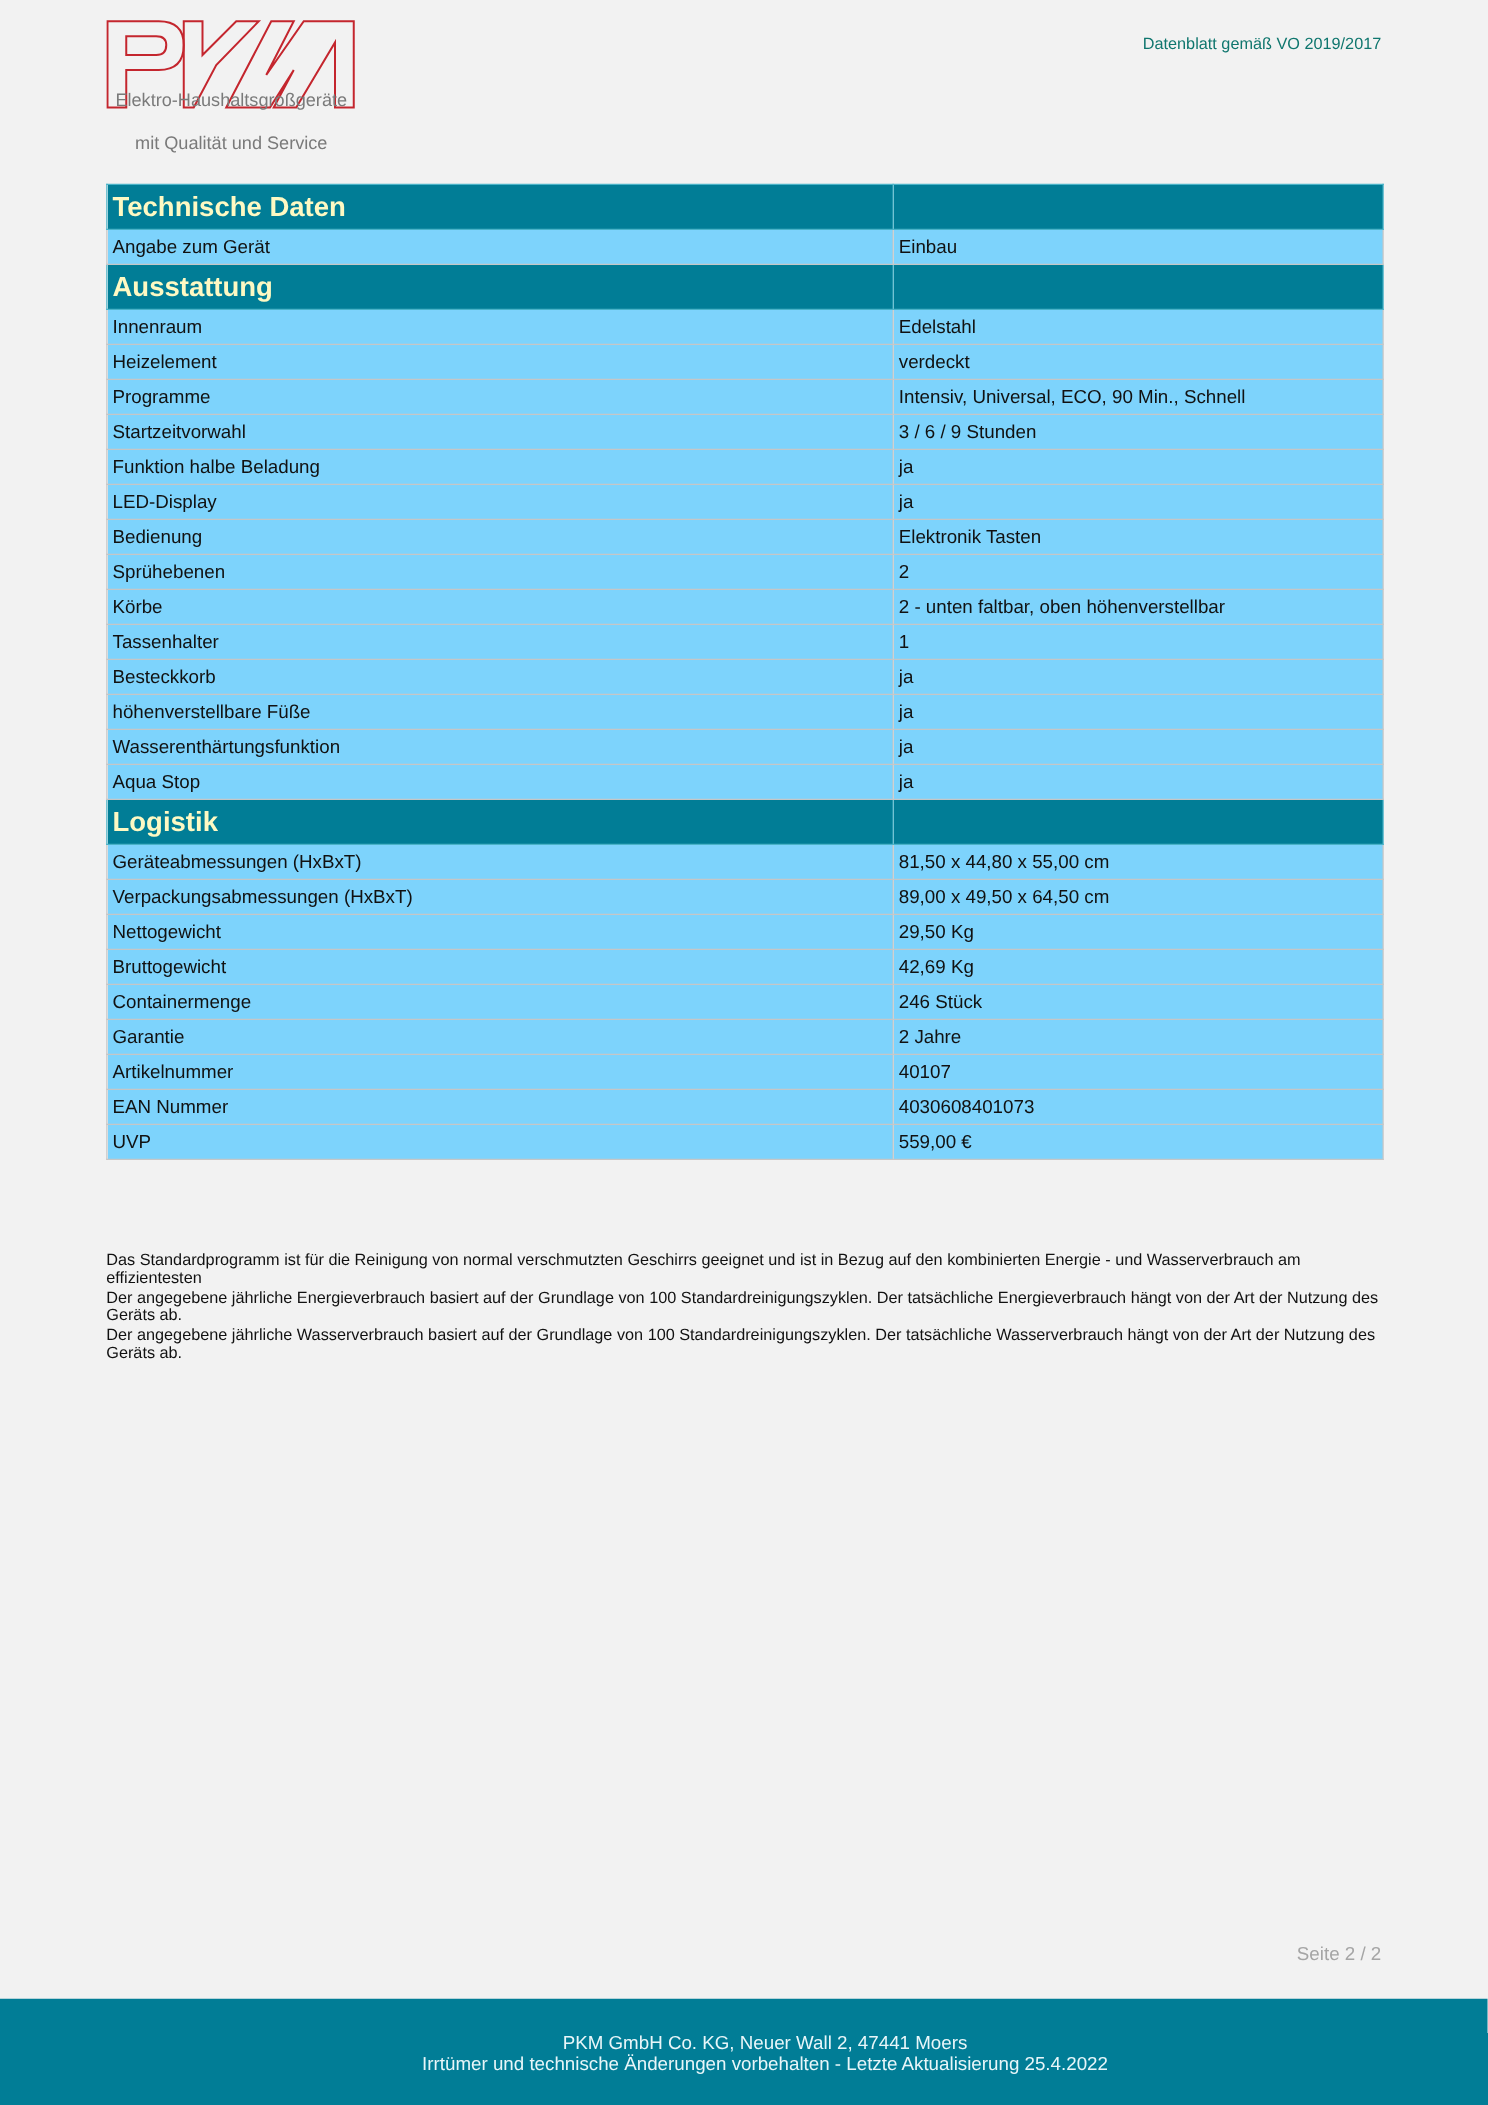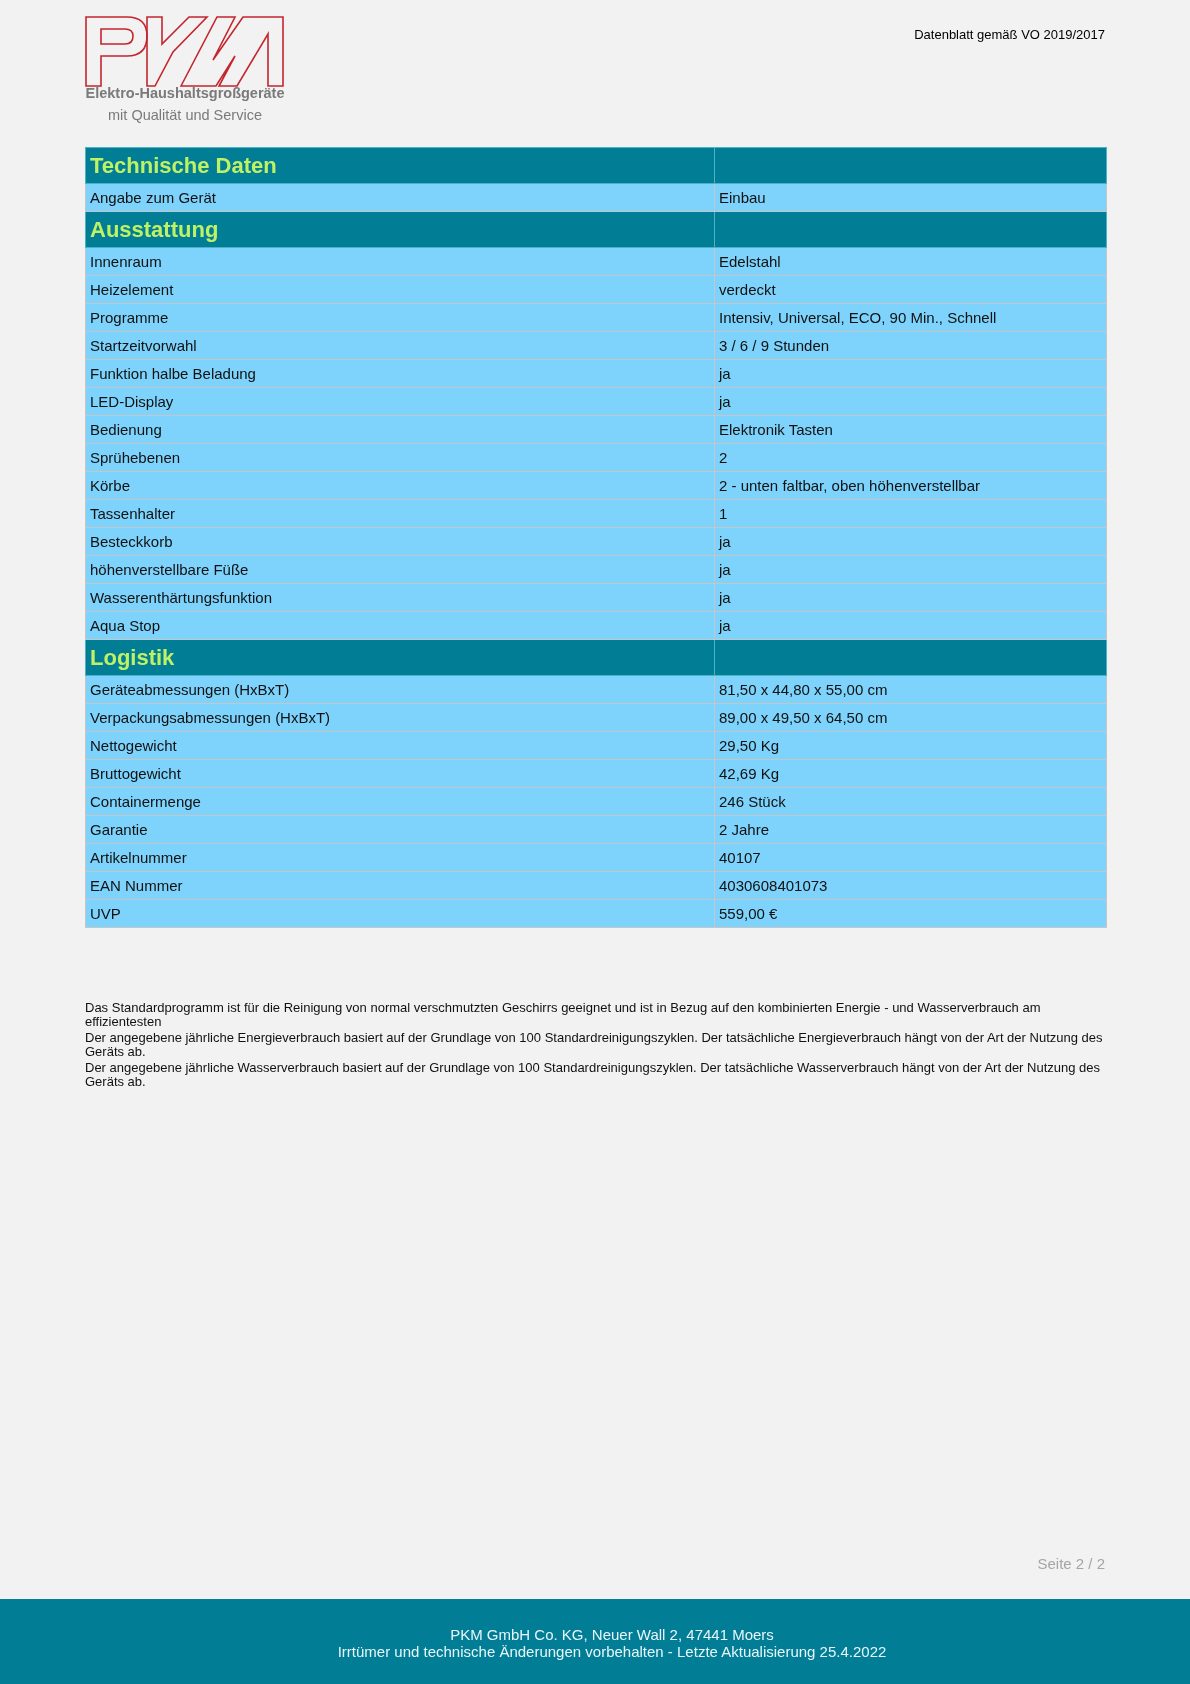--- a/index.html
+++ b/index.html
@@ -10,35 +10,35 @@
     color: #111;
   }
   .logo { position: absolute; left: 85px; top: 16px; width: 200px; height: 110px; }
   .logo svg { display: block; }
   .logo-line {
     position: absolute; left: 0; width: 200px; text-align: center;
     color: #7a7a7a; font-size: 14.5px; line-height: 18px; white-space: nowrap;
   }
   .doc-ref {
     position: absolute; right: 85px; top: 27px;
-    color: #000000; font-size: 13px;
+    color: #0f766e; font-size: 13px;
   }
   table.spec {
     position: absolute; left: 85px; top: 147px; width: 1021px;
     border-collapse: collapse; table-layout: fixed;
   }
   table.spec col.c1 { width: 629px; }
   table.spec col.c2 { width: 392px; }
   table.spec td {
     border: 1px solid #c6c6c6; padding: 0 4px;
     font-size: 15px; height: 27px; line-height: 27px;
     background: #7dd3fc; white-space: nowrap; overflow: hidden;
   }
   table.spec tr.section td {
-    background: #017d96; color: #bef264; height: 35px; line-height: 35px;
+    background: #017d96; color: #fef9c3; height: 35px; line-height: 35px;
     font-size: 22px; font-weight: bold; border-color: #4ab3c8;
   }
   .notes {
     position: absolute; left: 85px; top: 1001px; width: 1021px;
     font-size: 13px; line-height: 14px;
   }
   .notes p { margin: 0 0 2px 0; }
   .page-num {
     position: absolute; right: 85px; top: 1555px;
     color: #a5a5a5; font-size: 15px;
@@ -58,21 +58,21 @@
     <g fill="none" stroke="#c4262e" stroke-width="1.6">
 
       <path d="M1 1 H42 Q62 1 62 20 Q62 40 42 40 H16 V70 H1 Z"></path>
       <path d="M16 13 H40 Q48 13 48 20 Q48 28 40 28 H16 Z"></path>
 
       <path d="M62 1 H77 V28 L104 1 H122 L88 36 L70 70 H62 Z"></path>
 
       <path d="M96 70 L132 1 H150 L128 44 L158 1 H198 V70 H183 V18 L152 70 H134 L150 40 L131 70 Z"></path>
     </g>
   </svg>
-  <div class="logo-line" style="top:68px;font-weight:bold;">Elektro-Haushaltsgroßgeräte</div>
+  <div class="logo-line" style="top:56px;">Elektro-Haushaltsgroßgeräte</div>
   <div class="logo-line" style="top:90px;">mit Qualität und Service</div>
 </div>
 
 <div class="doc-ref">Datenblatt gemäß VO 2019/2017</div>
 
 <table class="spec">
   <colgroup>
       <col class="c1">
       <col class="c2">
     </colgroup>

